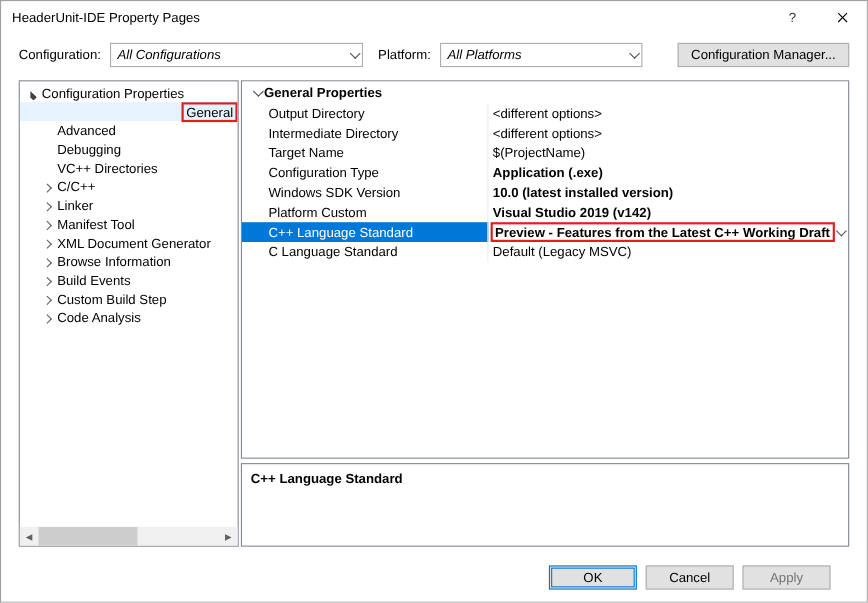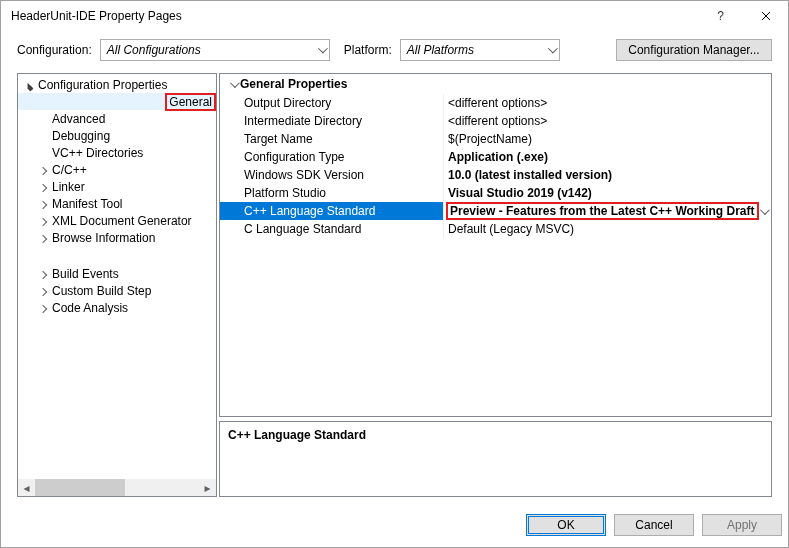--- a/index.html
+++ b/index.html
@@ -34,21 +34,21 @@
   .group-header .garrow { width:14px; color:#606060; font-size:10px;}
   .prop-row { height: 18px; display: flex; align-items: stretch; }
   .prop-name { width: 224px; padding-left: 24px; display:flex; align-items:center; border-right:1px solid #eee; }
   .prop-val { flex:1; display:flex; align-items:center; padding-left:4px; position:relative; }
   .prop-row.selected .prop-name { background:#0078d7; color:#fff; }
   .prop-row .bold { font-weight:bold; }
   .val-hl { border: 2px solid #e02020; padding:0 2px; margin-left:-2px; }
   .val-chev { position:absolute; right:4px; color:#606060; font-size:10px; }
   .desc { border:1px solid #828790; padding:6px 8px; height:76px; }
   .desc-title { font-weight:bold; margin-bottom:2px; }
-  .footer { height: 44px; display:flex; justify-content:flex-end; align-items:center; gap:8px; padding: 0 6px; }
+  .footer { height: 44px; display:flex; justify-content:flex-end; align-items:center; gap:8px; padding: 0 33px; }
   .footer .btn { width: 80px; justify-content:center; }
   .btn.default { border:1px solid #0078d7; outline:1px solid #0078d7; outline-offset:-3px; background:#e1e1e1;}
   .btn.disabled { color:#737373; }
   .tri-open::before { content:""; display:inline-block; border-left:4px solid transparent; border-top:4px solid #404040; border-right:4px solid #404040; transform:rotate(45deg); width:0;height:0;}
   .tri-closed::before { content:""; display:inline-block; width:5px; height:5px; border-top:1px solid #606060; border-right:1px solid #606060; transform:rotate(45deg);}
 </style>
 </head>
 <body>
 
 <div class="window">
@@ -62,21 +62,21 @@
     </div>
   </div>
 
   <div class="toprow">
     <span class="label">Configuration:</span>
     <div class="select" style="width:230px;">
       <span>All Configurations</span>
       <span class="chev"><span class="chev-down"></span></span>
     </div>
     <span class="label" style="margin-left:6px;">Platform:</span>
-    <div class="select" style="width:160px;">
+    <div class="select" style="width:184px;">
       <span>All Platforms</span>
       <span class="chev"><span class="chev-down"></span></span>
     </div>
     <div style="flex:1"></div>
     <div class="btn" style="width:156px;">
       <span>Configuration Manager...</span>
     </div>
   </div>
 
   <div class="main">
@@ -128,21 +128,21 @@
                 <span class="tri-closed"></span>
               </span>
               <span class="tlabel">XML Document Generator</span>
             </div>
             <div class="tree-row" style="padding-left: 18px;">
               <span class="arrow">
                 <span class="tri-closed"></span>
               </span>
               <span class="tlabel">Browse Information</span>
             </div>
-            <div class="tree-row" style="padding-left: 18px; margin-top: 19px;">
+            <div class="tree-row" style="padding-left: 18px;">
               <span class="arrow">
                 <span class="tri-closed"></span>
               </span>
               <span class="tlabel">Build Events</span>
             </div>
             <div class="tree-row" style="padding-left: 18px;">
               <span class="arrow">
                 <span class="tri-closed"></span>
               </span>
               <span class="tlabel">Custom Build Step</span>
@@ -194,21 +194,21 @@
                 <span class="bold">Application (.exe)</span>
               </div>
             </div>
             <div class="prop-row">
               <div class="prop-name">Windows SDK Version</div>
               <div class="prop-val">
                 <span class="bold">10.0 (latest installed version)</span>
               </div>
             </div>
             <div class="prop-row">
-              <div class="prop-name">Platform Studio</div>
+              <div class="prop-name">Platform Custom</div>
               <div class="prop-val">
                 <span class="bold">Visual Studio 2019 (v142)</span>
               </div>
             </div>
             <div class="prop-row selected">
               <div class="prop-name">C++ Language Standard</div>
               <div class="prop-val">
                 <span class="bold val-hl">Preview - Features from the Latest C++ Working Draft</span>
                 <span class="val-chev"><span class="chev-down"></span></span>
               </div>

